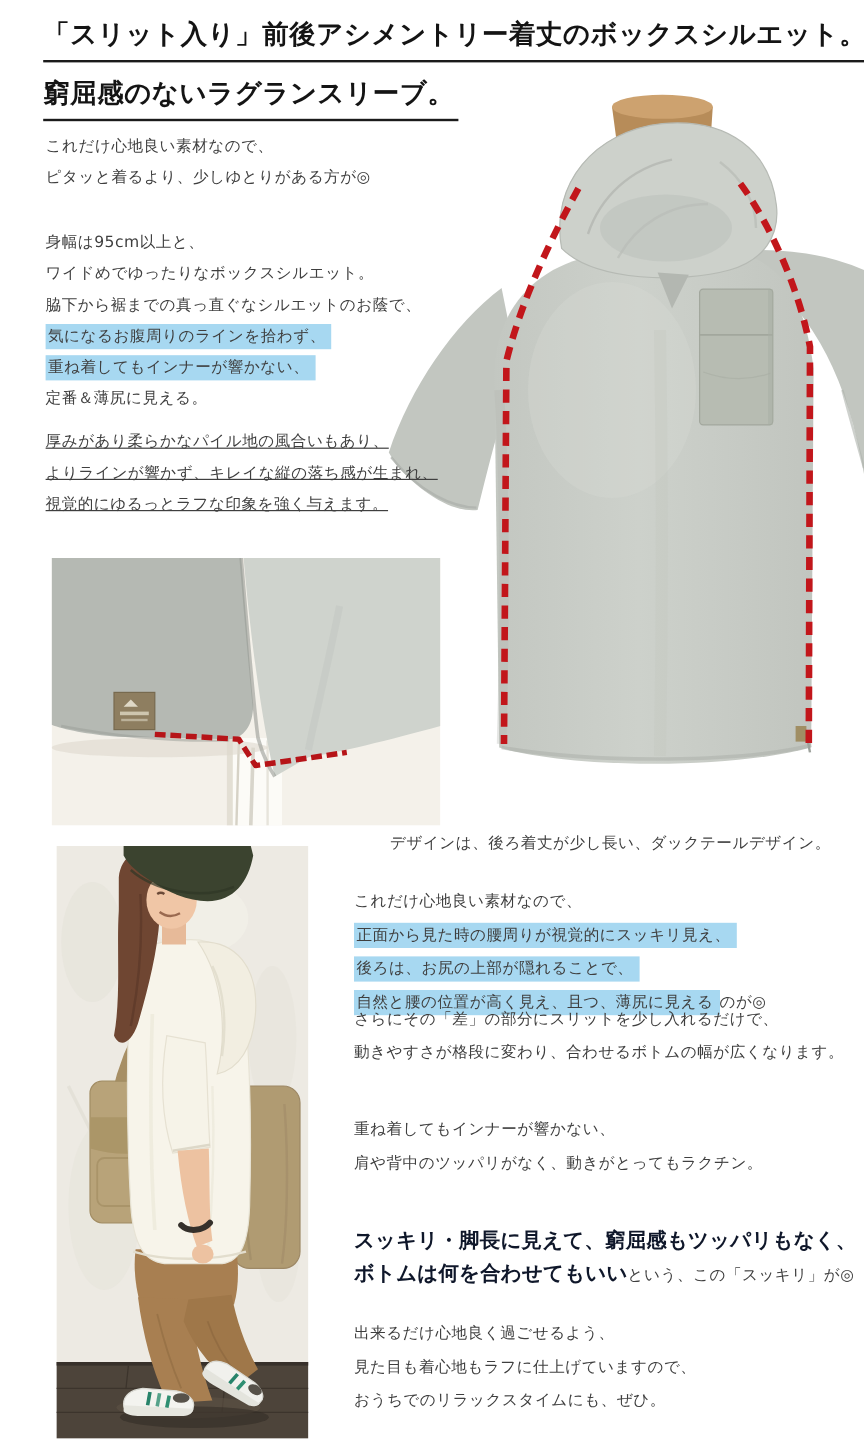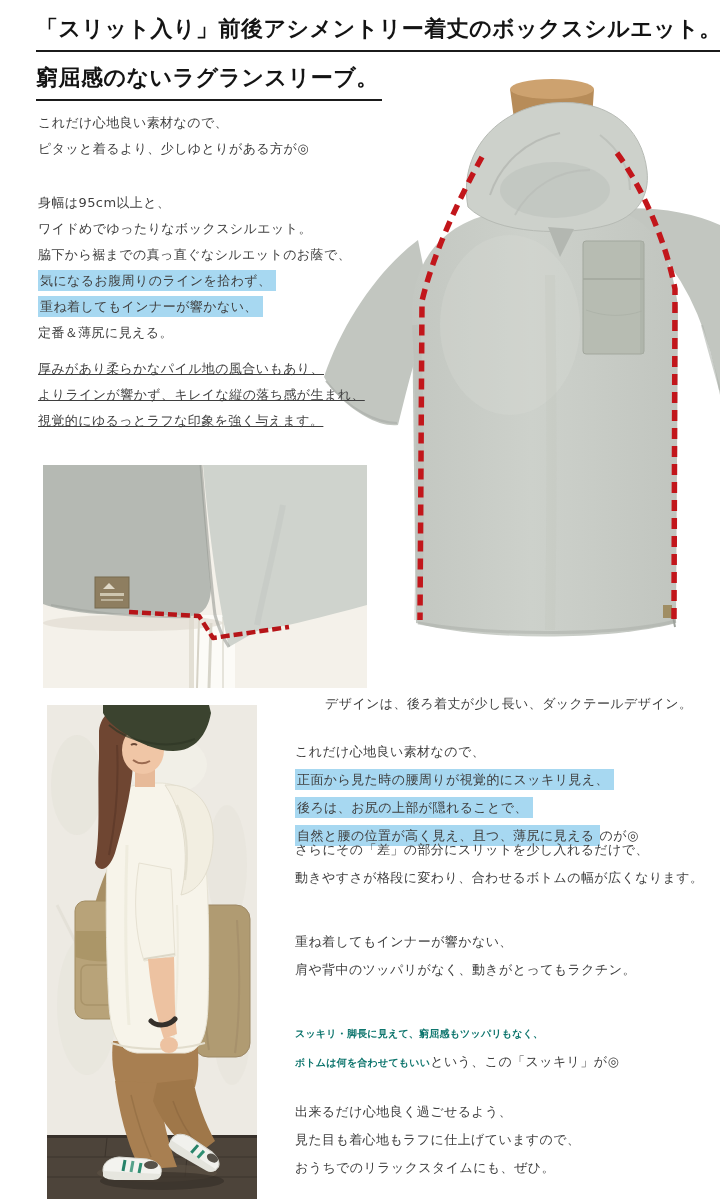--- a/index.html
+++ b/index.html
@@ -9,21 +9,21 @@
   
   .headline{left:36px;top:12px;color:#141414;font-size:22px;font-weight:bold;letter-spacing:.5px;}
   .headline .hline{display:table;white-space:nowrap;padding:2px 3px 6px 0;
                    border-bottom:2px solid #1b1b1b;margin-bottom:9px;}
   
   .tcol{font-size:13px;letter-spacing:.4px;}
   .left-lines{line-height:26px;}
   .right-lines{line-height:28px;}
   .line{white-space:nowrap;}
   .hl{background:#a7d8f1;padding:3px 5px 3px 2px;}
-  .bold-line,.bold-part{font-weight:bold;font-size:10px;color:#0f766e;letter-spacing:.2px;}
+  .bold-line,.bold-part{font-weight:bold;font-size:17px;color:#0f172a;letter-spacing:.2px;}
   .photo{position:absolute;}
   .photo svg{display:block;}
 </style>
 </head>
 <body>
 
 <div class="page">
 
   <div class="abs headline">
     <span class="hline">「スリット入り」前後アシメントリー着丈のボックスシルエット。</span>

